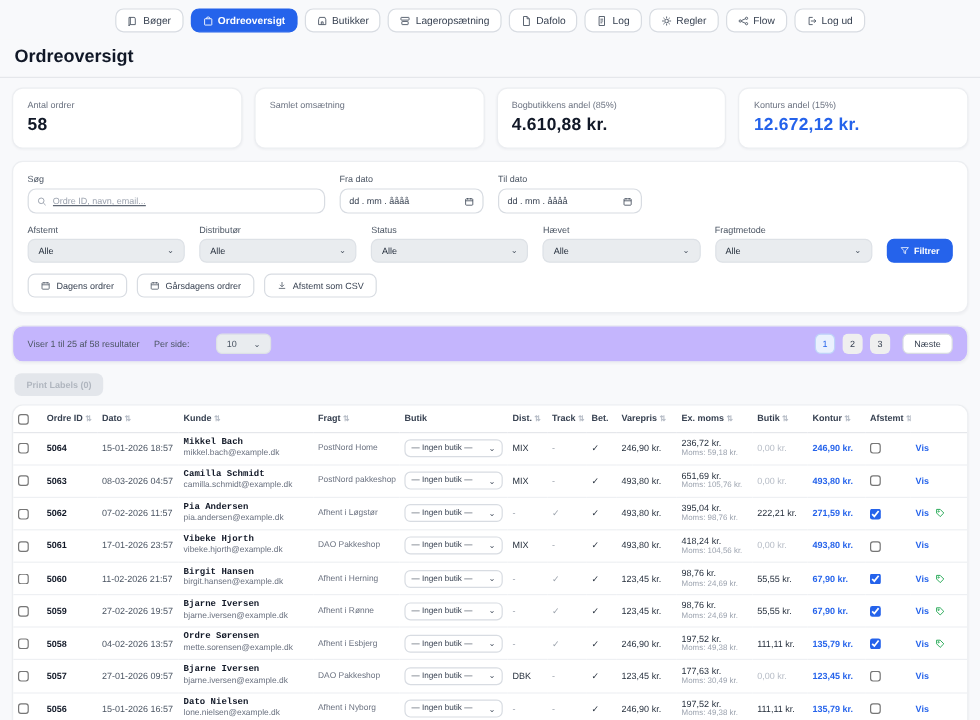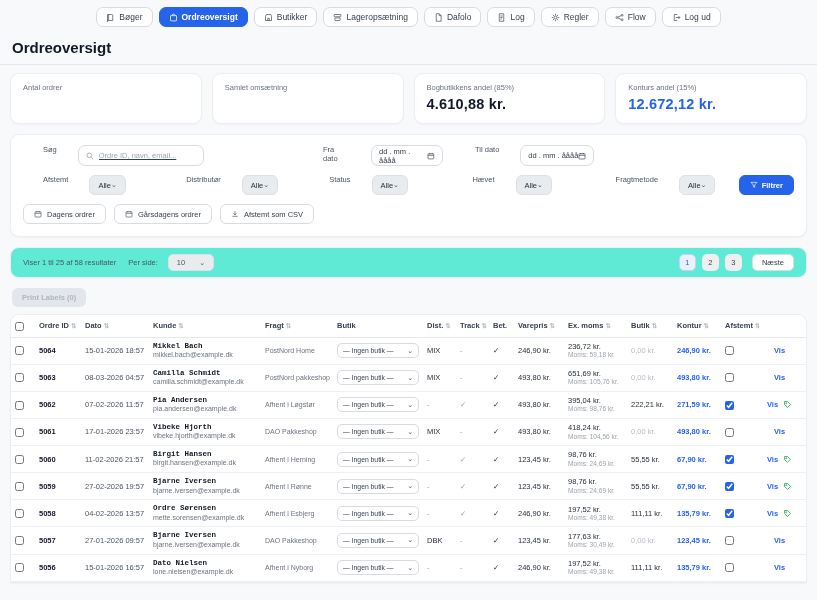--- a/index.html
+++ b/index.html
@@ -25,21 +25,21 @@
   .stat-card { flex:1; background:#fff; border:1px solid #eceef1; border-radius:9px; padding:9px 12px 11px;
                box-shadow:0 1px 2px rgba(16,24,40,.04); }
   .stat-label { font-size:7.5px; color:#6b7280; margin-bottom:4px; }
   .stat-value { font-size:14.5px; font-weight:bold; color:#111827; letter-spacing:.2px; }
   .stat-card.accent .stat-value { color:#2563eb; }
 
   
   .filter-card { background:#fff; border:1px solid #eceef1; border-radius:9px; padding:10px 12px 12px;
                  box-shadow:0 1px 2px rgba(16,24,40,.04); margin-bottom:10px; }
   .f-row { display:flex; gap:12px; margin-bottom:9px; }
-  .f-group { display:flex; flex-direction:row; gap:21px;margin-left:20px; }
+  .f-group { display:flex; flex-direction:column; gap:3px; }
   .f-label { font-size:7.5px; color:#4b5563; }
   .search-group { width:248px; }
   .search-box { display:flex; align-items:center; gap:5px; border:1px solid #d8dce2; border-radius:7px;
                 height:21px; padding:0 7px; background:#fff; }
   .search-box svg { width:8px; height:8px; stroke:#9ca3af; flex:0 0 auto; }
   .search-box input { border:0; outline:0; font-size:7.5px; width:100%; font-family:inherit; color:#374151;text-decoration:underline; }
   .search-box input::placeholder { color:#9ca3af; }
   .date-group { width:120px; }
   .date-box { display:flex; align-items:center; justify-content:space-between; border:1px solid #d8dce2;
               border-radius:7px; height:21px; padding:0 7px; font-size:7.5px; color:#374151; background:#fff; cursor:text; }
@@ -52,25 +52,25 @@
   .btn-filter { align-self:flex-end; display:flex; align-items:center; gap:4px; background:#2563eb; color:#fff;
                 border:1px solid #2563eb; border-radius:6px; height:20px; padding:0 10px; font-size:7.5px;
                 font-weight:bold; cursor:pointer; white-space:nowrap; }
   .btn-filter svg { width:8px; height:8px; stroke:#fff; }
   .quick-row { display:flex; gap:8px; margin:2px 0 0; }
   .btn-quick { display:flex; align-items:center; gap:5px; background:#fff; border:1px solid #d8dce2;
                border-radius:6px; height:20px; padding:0 10px; font-size:7.5px; color:#374151; cursor:pointer; }
   .btn-quick svg { width:8px; height:8px; stroke:#4b5563; }
 
   
-  .pagebar { display:flex; align-items:center; justify-content:space-between; background:#5eead4;
+  .pagebar { display:flex; align-items:center; justify-content:space-between; background:#c4b5fd;
              border:1px solid #eceef1; border-radius:9px; padding:6px 12px; margin-bottom:8px;
              box-shadow:0 1px 2px rgba(16,24,40,.04); }
   .pagebar-left { display:flex; align-items:center; gap:12px; font-size:7.5px; color:#4b5563; }
-  .per-side { display:flex; align-items:center; gap:10px; }
+  .per-side { display:flex; align-items:center; gap:22px; }
   .per-side-box { display:flex; align-items:center; gap:14px; background:#e9ecef; border:1px solid #dde1e6;
                   border-radius:5px; height:17px; padding:0 8px; font-size:7.5px; cursor:pointer; }
   .pages { display:flex; align-items:center; gap:6px; }
   .page-btn { min-width:17px; height:17px; display:flex; align-items:center; justify-content:center;
               border-radius:5px; font-size:7.5px; color:#374151; cursor:pointer; border:1px solid transparent; }
   .page-btn.active { background:#eaf1fe; border-color:#bfd4f9; color:#2563eb; }
   .btn-next { background:#fff; border:1px solid #d8dce2; border-radius:5px; height:17px; padding:0 9px;
               font-size:7.5px; color:#374151; cursor:pointer; margin-left:4px; }
 
   .print-labels { background:#e3e6eb; color:#b0b6bf; border:0; border-radius:6px; height:19px;
@@ -97,21 +97,21 @@
   .cell-fragt { color:#6b7280; font-size:7px; }
   .row-sel { display:flex; align-items:center; justify-content:space-between; border:1px solid #d8dce2;
              border-radius:5px; height:15px; padding:0 5px; font-size:6.8px; color:#374151; cursor:pointer;
              background:#fff; max-width:86px; }
   .check-dark { color:#1f2937; } .check-gray { color:#9aa1ab; } .dash { color:#9aa1ab; }
   .exmoms-main { line-height:1.25; }
   .exmoms-sub { color:#9ca3af; font-size:6.6px; line-height:1.25; }
   .amt-zero { color:#b6bcc6; }
   .cell-kontur { color:#2563eb; font-weight:bold; }
   .vis-link { color:#2563eb; font-weight:bold; cursor:pointer; text-decoration:none; }
-  .action-wrap { display:flex; align-items:center; justify-content:center; gap:5px; padding-right:6px; }
+  .action-wrap { display:flex; align-items:center; justify-content:flex-start; gap:5px; padding-right:6px; }
   .label-ico svg { width:9px; height:9px; stroke:#16a34a; display:block; }
 </style>
 </head>
 <body>
 
 <div class="page">
 
   <nav class="topnav" id="topnav">
       <button class="tab">
         <svg viewBox="0 0 24 24" fill="none" stroke-width="2">
@@ -183,20 +183,21 @@
       </button>
     </nav>
 
   <div class="page-title">Ordreoversigt</div>
   <div class="title-divider"></div>
 
   <div class="content">
     <div class="stats" id="stats">
         <div class="stat-card">
           <div class="stat-label">Antal ordrer</div>
+          <div class="stat-value">58</div>
         </div>
         <div class="stat-card">
           <div class="stat-label">Samlet omsætning</div>
         </div>
         <div class="stat-card">
           <div class="stat-label">Bogbutikkens andel (85%)</div>
           <div class="stat-value">4.610,88 kr.</div>
         </div>
         <div class="stat-card accent">
           <div class="stat-label">Konturs andel (15%)</div>

